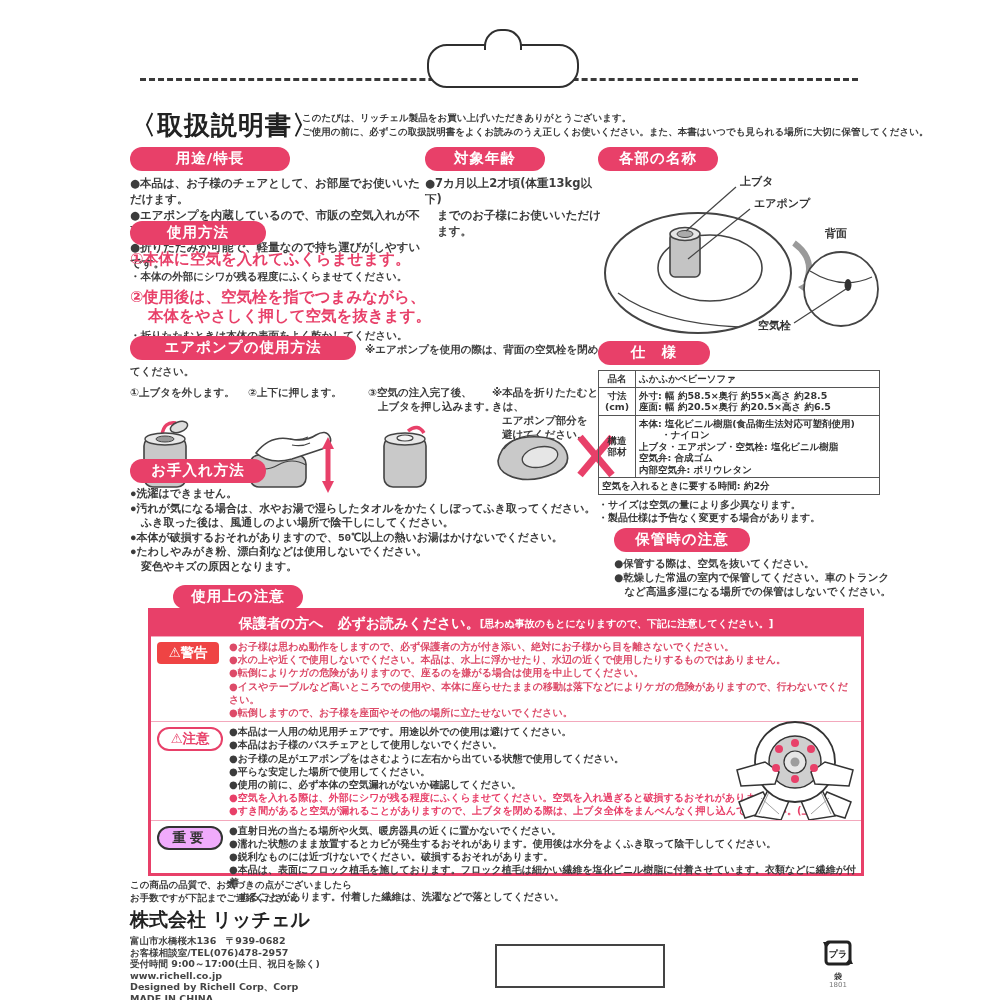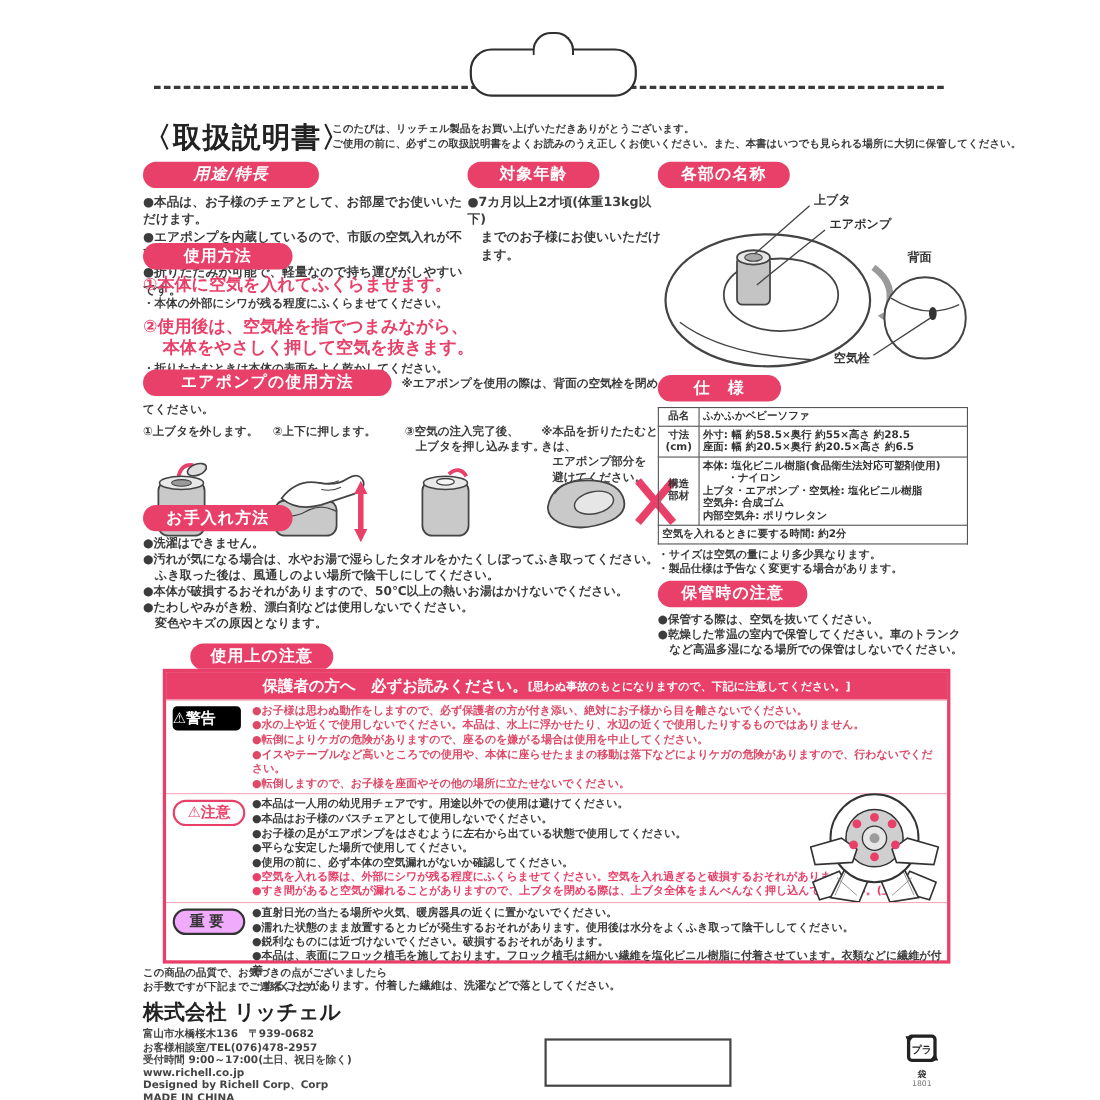--- a/index.html
+++ b/index.html
@@ -30,22 +30,22 @@
   table.spec{border-collapse:collapse;width:282px;}
   table.spec th,table.spec td{border:1.5px solid #555;font-size:9.5px;line-height:11.5px;
     color:#333;font-weight:600;padding:2px 3px;text-align:left;vertical-align:middle;}
   table.spec th{width:30px;text-align:center;font-weight:700;}
   
   .pbox{position:absolute;left:148px;top:608px;width:716px;height:268px;border:3px solid #e84069;background:#fff;box-sizing:border-box;}
   .pbox-head{background:#e84069;color:#fff;height:25px;display:flex;align-items:center;justify-content:center;}
   .pbox-row{display:flex;padding:3px 4px 2px 6px;position:relative;border-top:1.5px solid #f3a8bc;}
   .pbox-row:first-of-type{border-top:none;}
   .badgecol{width:72px;flex:0 0 72px;padding-top:2px;}
-  .badge-warn{background:#000000;color:#fff;font-weight:800;font-size:13.5px;border-radius:4px;
-    text-align:left;padding:2px 0;width:62px;}
+  .badge-warn{background:#ef4444;color:#fff;font-weight:800;font-size:13.5px;border-radius:4px;
+    text-align:center;padding:2px 0;width:62px;}
   .badge-caution{border:2.5px solid #e84069;color:#e84069;font-weight:800;font-size:13.5px;
     border-radius:13px;text-align:center;padding:1px 0;width:62px;background:#fff;}
   .badge-imp{border:2px solid #333;color:#333;font-weight:800;font-size:13.5px;
     border-radius:13px;text-align:center;padding:1px 0;width:62px;letter-spacing:4px;background:#f0abfc;}
   .warnline{color:#dd4a68;font-weight:700;font-size:10px;line-height:13.2px;}
   .blackline{color:#3c3c3c;font-weight:600;font-size:10px;line-height:13.2px;}
   .pinkline{color:#e84069;font-weight:700;font-size:10px;line-height:13.2px;}
   .blankbox{position:absolute;left:495px;top:944px;width:166px;height:40px;border:2px solid #444;background:#fff;}
   svg text{font-family:"DejaVu Sans","Liberation Sans",sans-serif;}
 </style>
@@ -56,21 +56,21 @@
 <div class="hangtab"></div>
 <div class="hangbump"></div>
 
 <div class="abs title" style="left:130px;top:108px;">〈取扱説明書〉</div>
 <div class="abs t" style="left:302px;top:111px;font-size:9.5px;line-height:14px;width:660px;">
   <div>このたびは、リッチェル製品をお買い上げいただきありがとうございます。</div>
   <div>ご使用の前に、必ずこの取扱説明書をよくお読みのうえ正しくお使いください。また、本書はいつでも見られる場所に大切に保管してください。</div>
 </div>
 
 <div class="abs" style="left:130px;top:147px;width:300px;">
-  <span class="pill" style="width:160px;font-style:italic;">用途/特長</span>
+  <span class="pill" style="width:160px;">用途/特長</span>
   <div class="t fs11" style="margin-top:4px;">
     <div>●本品は、お子様のチェアとして、お部屋でお使いいただけます。</div>
     <div>●エアポンプを内蔵しているので、市販の空気入れが不要です。</div>
     <div>●折りたたみが可能で、軽量なので持ち運びがしやすいです。</div>
   </div>
 </div>
 
 <div class="abs" style="left:425px;top:147px;width:180px;">
   <span class="pill" style="width:120px;">対象年齢</span>
   <div class="t fs11" style="margin-top:4px;">
@@ -158,21 +158,21 @@
       <ellipse cx="52" cy="38" rx="18" ry="10" fill="#e6e6e6" stroke="#444" stroke-width="1.3" transform="rotate(-12 52 38)"></ellipse>
       <path d="M16,30 q10,-14 34,-14" fill="none" stroke="#444" stroke-width="1.1"></path>
       <line x1="92" y1="18" x2="124" y2="56" stroke="#e84069" stroke-width="7"></line>
       <line x1="124" y1="18" x2="92" y2="56" stroke="#e84069" stroke-width="7"></line>
     </svg>
   </div>
 </div>
 
 <div class="abs" style="left:130px;top:459px;width:470px;">
   <span class="pill" style="width:136px;">お手入れ方法</span>
-  <div class="t" style="font-size:11px;line-height:14.6px;margin-top:4px;">
+  <div class="t" style="font-size:11px;line-height:14.6px;margin-top:4px;font-family:Liberation Mono, monospace;">
     <div>●洗濯はできません。</div>
     <div>●汚れが気になる場合は、水やお湯で湿らしたタオルをかたくしぼってふき取ってください。</div>
     <div>　ふき取った後は、風通しのよい場所で陰干しにしてください。</div>
     <div>●本体が破損するおそれがありますので、50℃以上の熱いお湯はかけないでください。</div>
     <div>●たわしやみがき粉、漂白剤などは使用しないでください。</div>
     <div>　変色やキズの原因となります。</div>
   </div>
 </div>
 
 <div class="abs" style="left:598px;top:341px;width:285px;">
@@ -204,21 +204,21 @@
       <td colspan="2">空気を入れるときに要する時間: 約2分</td>
     </tr>
   </tbody>
     </table>
   <div class="t fs10" style="margin-top:3px;">
     <div>・サイズは空気の量により多少異なります。</div>
     <div>・製品仕様は予告なく変更する場合があります。</div>
   </div>
 </div>
 
-<div class="abs" style="left:598px;top:528px;width:285px;">
+<div class="abs" style="left:614px;top:528px;width:285px;">
   <span class="pill" style="width:136px;">保管時の注意</span>
   <div class="t" style="font-size:10.5px;line-height:14px;margin-top:4px;">
     <div>●保管する際は、空気を抜いてください。</div>
     <div>●乾燥した常温の室内で保管してください。車のトランク</div>
     <div>　など高温多湿になる場所での保管はしないでください。</div>
   </div>
 </div>
 
 <div class="abs" style="left:130px;top:585px;">
   <span class="pill" style="width:130px;margin-left:43px;">使用上の注意</span>

